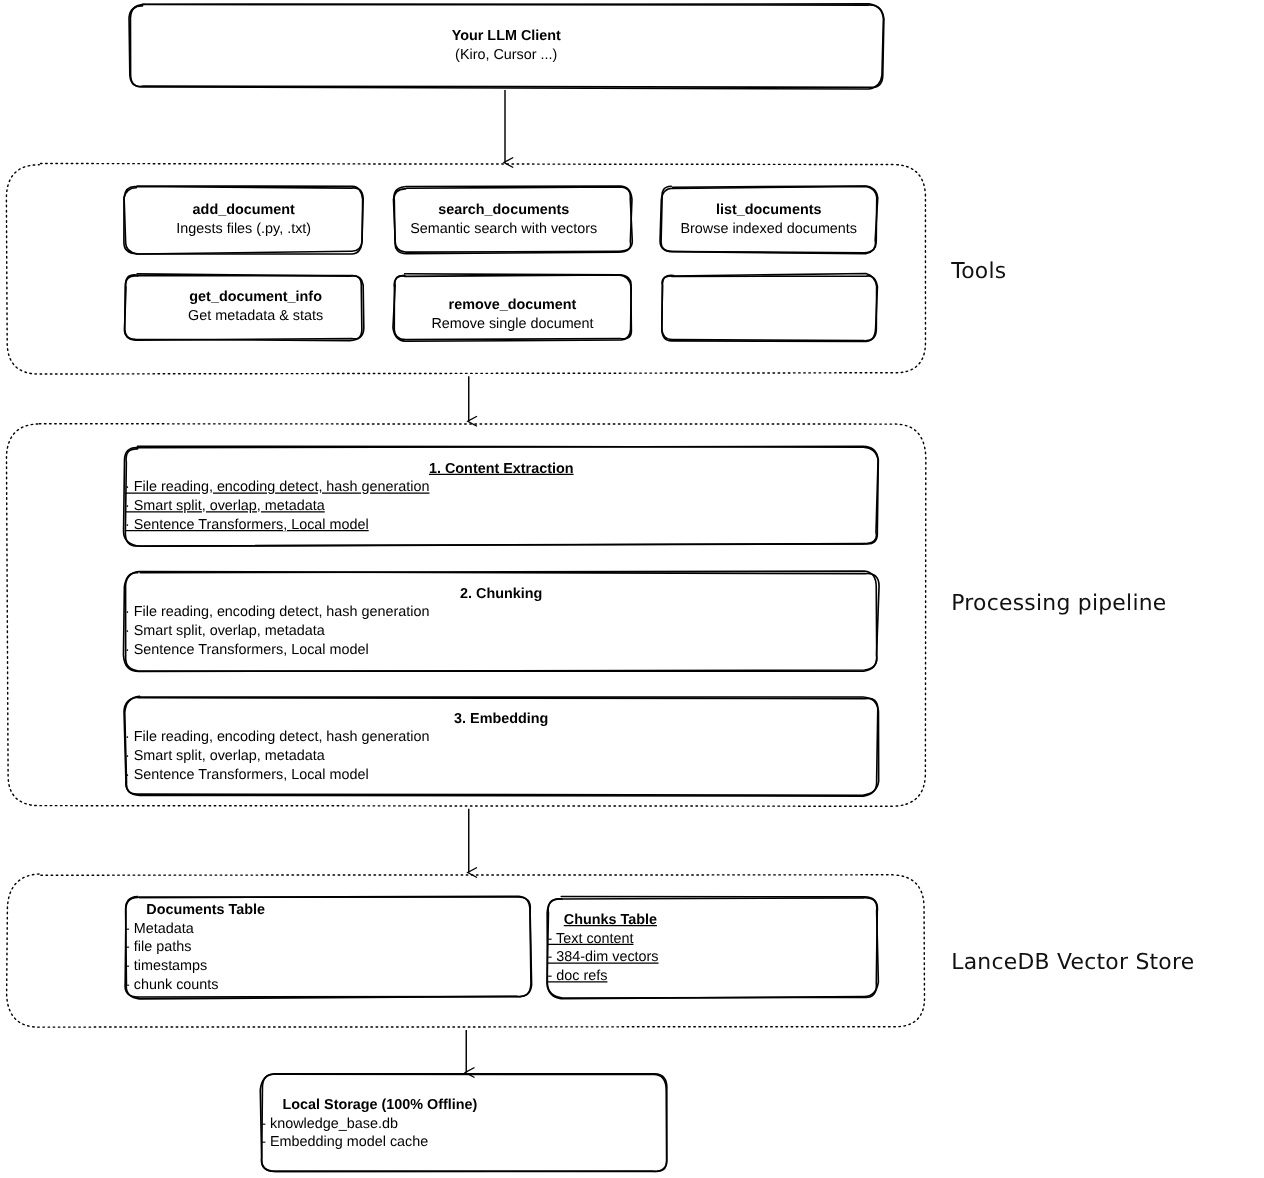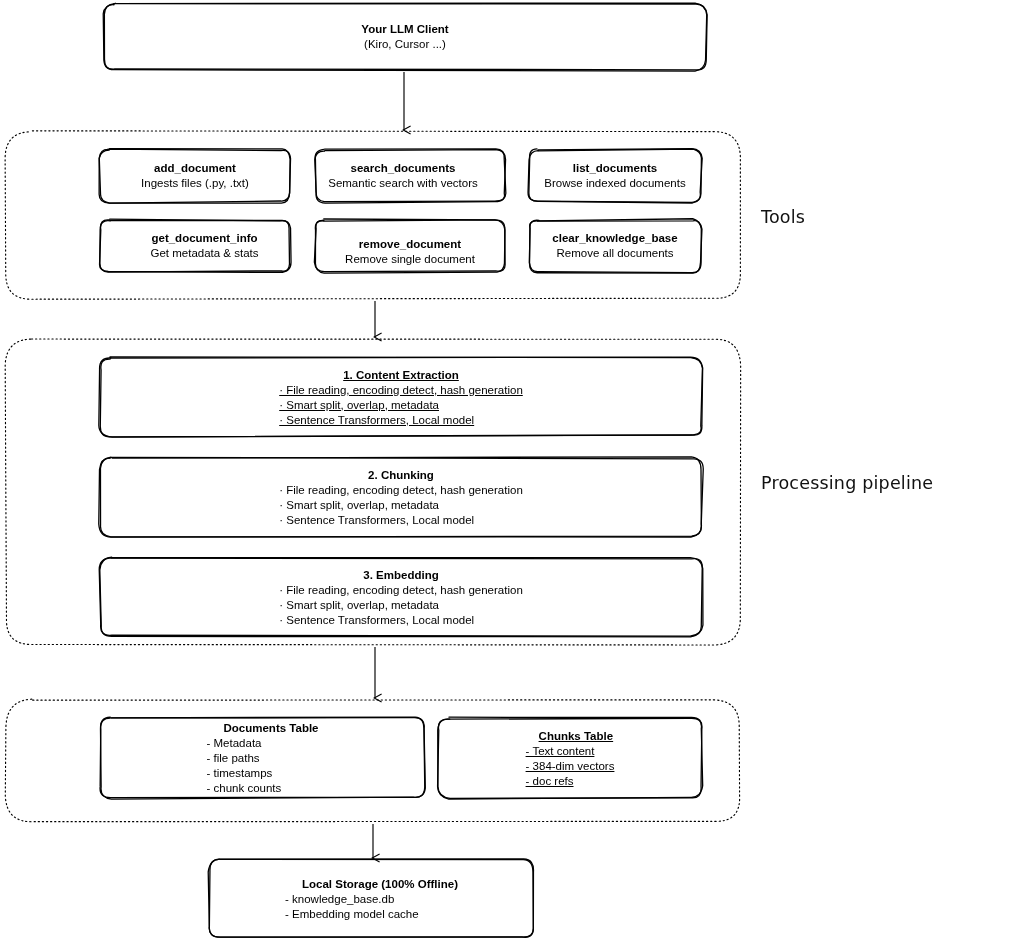--- a/index.html
+++ b/index.html
@@ -10,21 +10,21 @@
     color:#000000;
   }
   #stage{position:absolute;left:0;top:0;width:1011px;height:942px;}
 
   
   .sketch{position:absolute;left:0;top:0;width:1011px;height:942px;
           pointer-events:none;overflow:visible;}
 
   
   .node{position:absolute;box-sizing:border-box;display:flex;
-        flex-direction:column;align-items:center;justify-content:center;}
+        flex-direction:column;justify-content:center;}
   .node .ttl{font-weight:bold;font-size:11.5px;line-height:15px;
              text-align:center;white-space:nowrap;}
   .node .sub{font-size:11.5px;line-height:15px;text-align:center;
              white-space:nowrap;}
 
   
   .node .listwrap{display:flex;flex-direction:column;align-items:flex-start;}
   .node .listwrap .li{font-size:11.5px;line-height:15px;white-space:nowrap;
                       text-align:left;}
   .node .headcenter{width:100%;text-align:center;font-weight:bold;
@@ -89,44 +89,41 @@
       </g>
   </svg>
 
   <div class="node" style="left:104px;top:4px;width:602px;height:66px;">
     <div class="ttl">Your LLM Client</div>
     <div class="sub">(Kiro, Cursor ...)</div>
   </div>
 
   <div class="glabel" style="left:761px;top:206px;">Tools</div>
   <div class="glabel" style="left:761px;top:472px;">Processing pipeline</div>
+  <div class="glabel" style="left:761px;top:759px;">LanceDB Vector Store</div>
 
   <div class="node" style="left:100px;top:150px;width:190px;height:52px;">
     <div class="ttl">add_document</div>
     <div class="sub">Ingests files (.py, .txt)</div>
   </div>
   <div class="node" style="left:315px;top:150px;width:176px;height:52px;">
     <div class="ttl">search_documents</div>
     <div class="sub">Semantic search with vectors</div>
   </div>
   <div class="node" style="left:529px;top:150px;width:172px;height:52px;">
     <div class="ttl">list_documents</div>
     <div class="sub">Browse indexed documents</div>
   </div>
   <div class="node" style="left:100px;top:220px;width:190px;height:52px;padding-left:19px;">
     <div class="ttl">get_document_info</div>
     <div class="sub">Get metadata &amp; stats</div>
   </div>
   <div class="node" style="left:315px;top:220px;width:190px;height:64px;border-radius:18px;">
     <div class="ttl">remove_document</div>
     <div class="sub">Remove single document</div>
-  </div>
-  <div class="node" style="left:529px;top:220px;width:172px;height:52px;">
-    <div class="ttl">clear_knowledge_base</div>
-    <div class="sub">Remove all documents</div>
   </div>
 
   <div class="node" style="left:100px;top:358px;width:602px;height:78px;text-decoration:underline;">
     <div class="headcenter">1. Content Extraction</div>
     <div class="listwrap">
       <div class="li">· File reading, encoding detect, hash generation</div>
       <div class="li">· Smart split, overlap, metadata</div>
       <div class="li">· Sentence Transformers, Local model</div>
     </div>
   </div>

